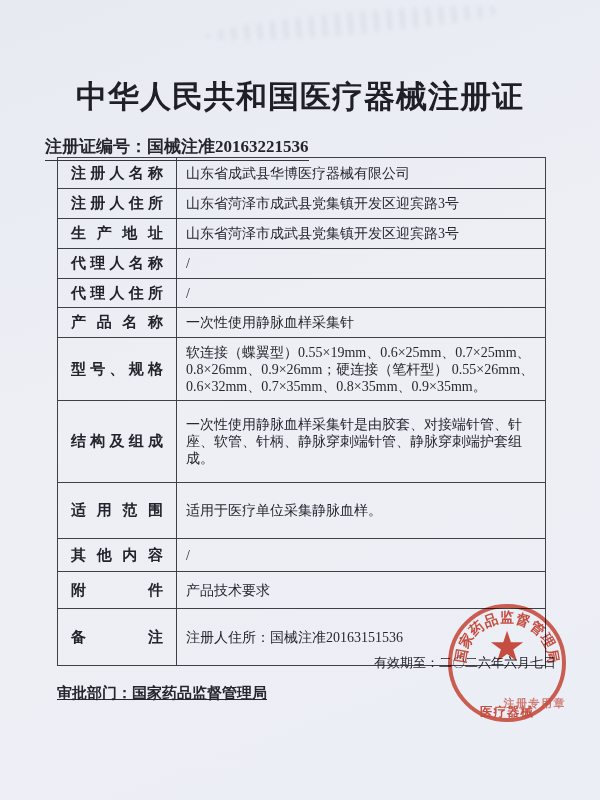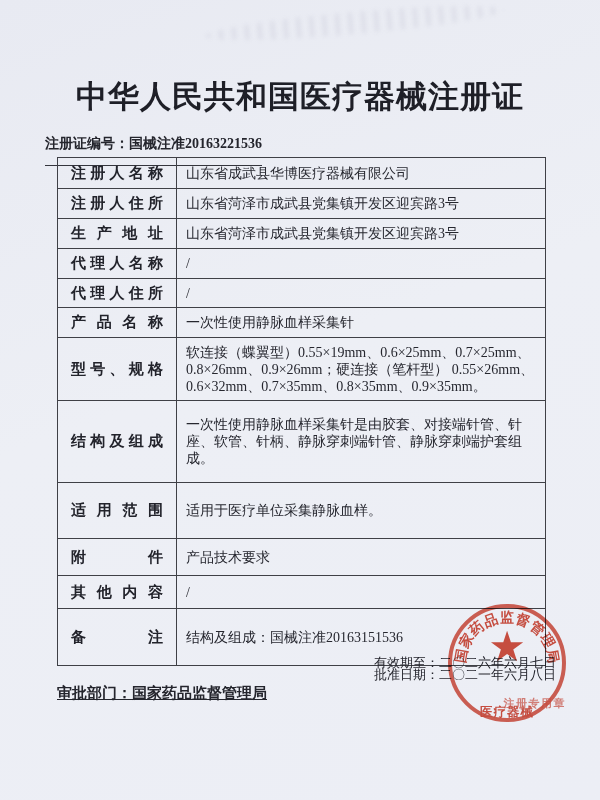--- a/index.html
+++ b/index.html
@@ -20,22 +20,22 @@
     background:repeating-linear-gradient(90deg, rgba(140,140,165,.22) 0 5px, rgba(140,140,165,0) 5px 13px);
     filter:blur(2px);opacity:.55;border-radius:50%;
   }
   .title{
     position:absolute;left:0;top:76px;width:600px;margin:0;
     text-align:center;font-size:31px;font-weight:bold;letter-spacing:1px;
     color:#1e1f27;
   }
   .cert-no{
     position:absolute;left:45px;top:135px;
-    font-size:14px;font-weight:bold;
-    border-bottom:1px solid #34353d;padding-bottom:12px;
+    font-size:17px;font-weight:bold;
+    border-bottom:1px solid #34353d;padding-bottom:2px;
   }
   table.cert{
     position:absolute;left:57px;top:157px;width:488px;
     border-collapse:collapse;table-layout:fixed;border-radius:9px;
   }
   table.cert td{
     border:1.5px solid #3f4046;
     vertical-align:middle;
   }
   td.lbl{width:119px;text-align:center;padding:0;}
@@ -130,37 +130,36 @@
       <td class="val">软连接（蝶翼型）0.55×19mm、0.6×25mm、0.7×25mm、0.8×26mm、0.9×26mm；硬连接（笔杆型） 0.55×26mm、0.6×32mm、0.7×35mm、0.8×35mm、0.9×35mm。</td>
     </tr>
     <tr style="height:82px">
       <td class="lbl"><span class="jl">结构及组成</span></td>
       <td class="val">一次性使用静脉血样采集针是由胶套、对接端针管、针座、软管、针柄、静脉穿刺端针管、静脉穿刺端护套组成。</td>
     </tr>
     <tr style="height:56px">
       <td class="lbl"><span class="jl">适用范围</span></td>
       <td class="val">适用于医疗单位采集静脉血样。</td>
     </tr>
+    <tr style="height:33px">
+      <td class="lbl"><span class="jl">其他内容</span></td>
+      <td class="val">/</td>
+    </tr>
     <tr style="height:37px">
       <td class="lbl"><span class="jl">附件</span></td>
       <td class="val">产品技术要求</td>
     </tr>
-    <tr style="height:33px">
-      <td class="lbl"><span class="jl">其他内容</span></td>
-      <td class="val">/</td>
-    </tr>
     <tr style="height:57px">
       <td class="lbl"><span class="jl">备注</span></td>
-      <td class="val">结构及组成：国械注准20163151536</td>
+      <td class="val">注册人住所：国械注准20163151536</td>
     </tr>
   </tbody>
     </table>
 
   <div class="footer-approval">审批部门：国家药品监督管理局</div>
-  <div class="footer-date1">批准日期：二〇二一年六月八日</div>
   <div class="footer-date2">有效期至：二〇二六年六月七日</div>
 
   <div class="seal">
     <div class="ring"></div>
     <div class="arc">
         <span style="left: 13.6988px; top: 52.0122px; transform: translate(-50%, -50%) rotate(-80deg);">国</span>
         <span style="left: 19.1628px; top: 37px; transform: translate(-50%, -50%) rotate(-60deg);">家</span>
         <span style="left: 29.4318px; top: 24.762px; transform: translate(-50%, -50%) rotate(-40deg);">药</span>
         <span style="left: 43.2671px; top: 16.7741px; transform: translate(-50%, -50%) rotate(-20deg);">品</span>
         <span style="left: 59px; top: 14px; transform: translate(-50%, -50%) rotate(0deg);">监</span>

